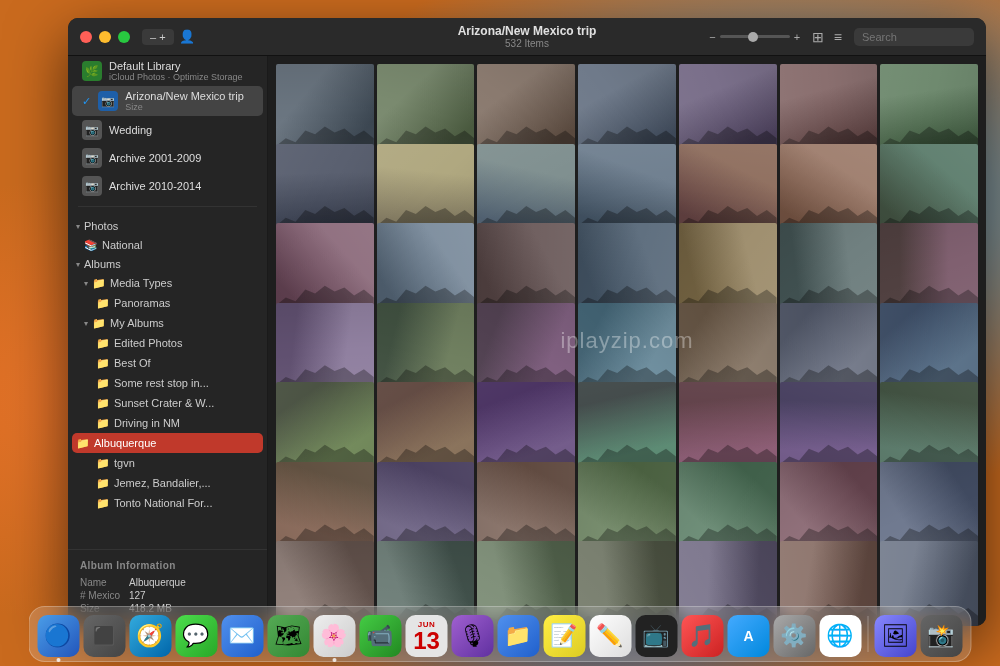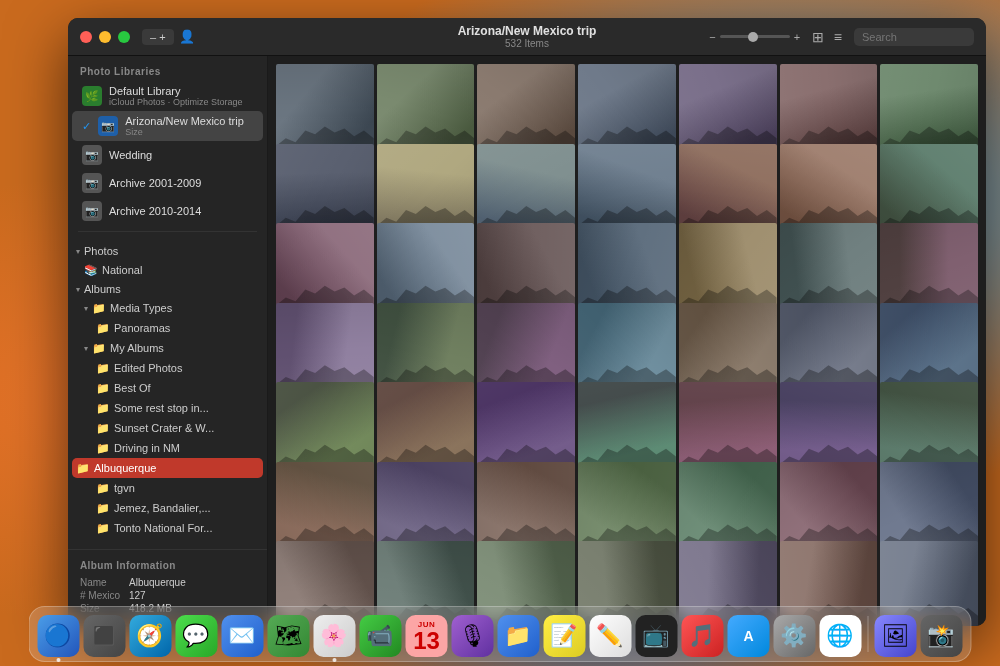--- a/index.html
+++ b/index.html
@@ -379,21 +379,21 @@
       background: rgba(255,255,255,0.8);
     }
     .dock-finder { background: linear-gradient(135deg, #4a9de8, #2255bb); }
     .dock-launchpad { background: linear-gradient(135deg, #555, #333); }
     .dock-safari { background: linear-gradient(135deg, #3ad, #06a); }
     .dock-messages { background: linear-gradient(135deg, #4cdd4c, #28a828); }
     .dock-mail { background: linear-gradient(135deg, #5090ee, #2060cc); }
     .dock-maps { background: linear-gradient(135deg, #5a5, #383); }
     .dock-photos { background: linear-gradient(135deg, #eee, #ccc); }
     .dock-facetime { background: linear-gradient(135deg, #4c4, #282); }
-    .dock-calendar { background: #fca5a5; color: #c00; font-size: 12px; margin-top: 33px; }
+    .dock-calendar { background: #e5e5e5; color: #c00; font-size: 12px; margin-top: 33px; }
     .dock-podcast { background: linear-gradient(135deg, #a060d0, #6030a0); }
     .dock-files { background: linear-gradient(135deg, #5090ee, #2060cc); }
     .dock-notes { background: linear-gradient(135deg, #ffee44, #ddcc22); color: #554; }
     .dock-freeform { background: linear-gradient(135deg, #fff, #ddd); color: #333; }
     .dock-appletv { background: #222; }
     .dock-music { background: linear-gradient(135deg, #f55, #c22); }
     .dock-appstore { background: linear-gradient(135deg, #4af, #26d); }
     .dock-settings { background: linear-gradient(135deg, #aaa, #666); }
     .dock-divider {
       width: 1px;
@@ -461,21 +461,20 @@
         <button class="view-btn">≡</button>
       </div>
       <input class="search-box" type="text" placeholder="Search" style="">
     </div>
   </div>
 
   <div class="content-area">
 
     <div class="sidebar">
 
-      <div class="sidebar-section-label">Photo Libraries</div>
 
       <div class="sidebar-item">
         <div class="sidebar-item-icon icon-green">🌿</div>
         <div class="sidebar-item-text">
           <div class="sidebar-item-name">Default Library</div>
           <div class="sidebar-item-sub">iCloud Photos · Optimize Storage</div>
         </div>
       </div>
 
       <div class="sidebar-item active">
@@ -738,20 +737,21 @@
         </div>
         <div class="photo-thumb" style="background: linear-gradient(452deg, rgb(128, 122, 144) 30%, rgb(80, 74, 96) 80%);">
           <div style="position: absolute; inset: 0px; opacity: 0.4; background: linear-gradient(782deg, rgba(255, 255, 255, 0.1) 0%, transparent 50%, rgba(0, 0, 0, 0.2) 100%);"></div>
         </div>
         <div class="photo-thumb" style="background: linear-gradient(459deg, rgb(144, 120, 112) 30%, rgb(96, 72, 64) 80%);">
           <div style="position: absolute; inset: 0px; opacity: 0.4; background: linear-gradient(799deg, rgba(255, 255, 255, 0.1) 0%, transparent 50%, rgba(0, 0, 0, 0.2) 100%);"></div>
         </div>
         <div class="photo-thumb" style="background: linear-gradient(466deg, rgb(120, 128, 144) 30%, rgb(72, 80, 96) 80%);">
           <div style="position: absolute; inset: 0px; opacity: 0.4; background: linear-gradient(816deg, rgba(255, 255, 255, 0.1) 0%, transparent 50%, rgba(0, 0, 0, 0.2) 100%);"></div>
         </div>
+        <div style="position: absolute; top: 50%; left: 50%; transform: translate(-50%, -50%); color: rgba(255, 255, 255, 0.35); font-size: 22px; font-weight: 500; pointer-events: none; white-space: nowrap; z-index: 10; letter-spacing: 1px;">iplayzip.com</div>
       </div>
 
   </div>
 </div>
 
 <div class="dock">
   <div class="dock-item dock-finder has-dot">🔵</div>
   <div class="dock-item dock-launchpad" style="background: linear-gradient(135deg,#666,#444); font-size:18px;">⬛</div>
   <div class="dock-item dock-safari">🧭</div>
   <div class="dock-item dock-messages">💬</div>

